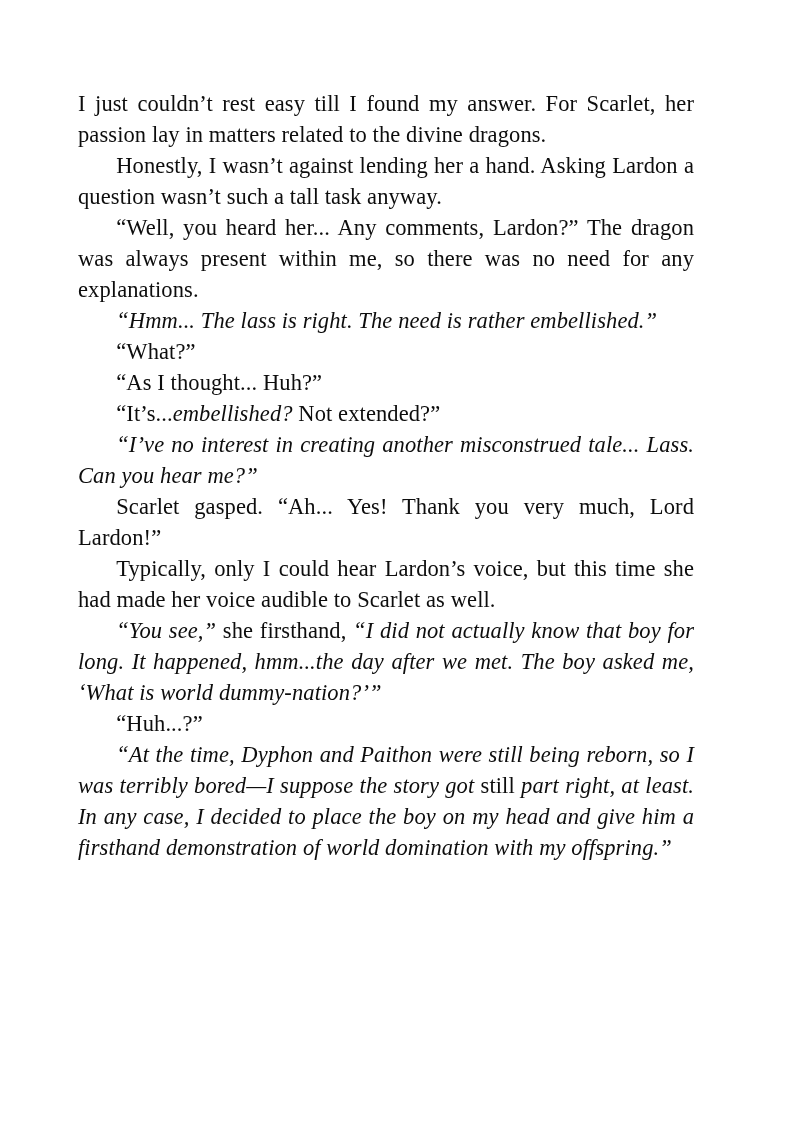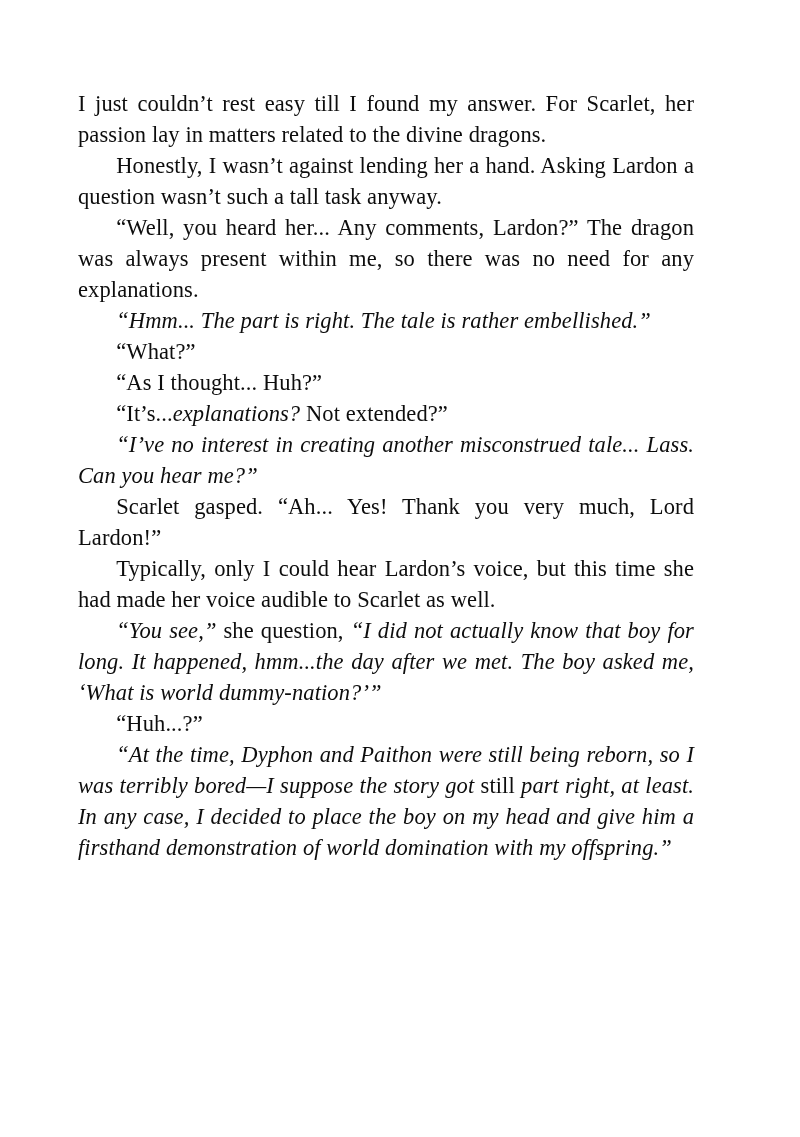--- a/index.html
+++ b/index.html
@@ -42,24 +42,24 @@
   }
 </style>
 </head>
 <body style="background: rgb(255, 255, 255);">
 
 <div class="page">
   <div class="book-text" style="color: rgb(13, 13, 13);">
       <p><span>I just couldn’t rest easy till I found my answer. For Scarlet, her passion lay in matters related to the divine dragons.</span></p>
       <p class="indent"><span>Honestly, I wasn’t against lending her a hand. Asking Lardon a question wasn’t such a tall task anyway.</span></p>
       <p class="indent"><span>“Well, you heard her... Any comments, Lardon?” The dragon was always present within me, so there was no need for any explanations.</span></p>
-      <p class="indent"><span class="it">“Hmm... The part is right. The tale is rather embellished.”</span></p>
+      <p class="indent"><span class="it">“Hmm... The lass is right. The need is rather embellished.”</span></p>
       <p class="indent"><span>“What?”</span></p>
       <p class="indent"><span>“As I thought... Huh?”</span></p>
-      <p class="indent"><span>“It’s...</span><span class="it">explanations?</span><span> Not extended?”</span></p>
+      <p class="indent"><span>“It’s...</span><span class="it">embellished?</span><span> Not extended?”</span></p>
       <p class="indent"><span class="it">“I’ve no interest in creating another misconstrued tale... Lass. Can you hear me?”</span></p>
       <p class="indent"><span>Scarlet gasped. “Ah... Yes! Thank you very much, Lord Lardon!”</span></p>
       <p class="indent"><span>Typically, only I could hear Lardon’s voice, but this time she had made her voice audible to Scarlet as well.</span></p>
-      <p class="indent"><span class="it">“You see,”</span><span> she question, </span><span class="it">“I did not actually know that boy for long. It happened, hmm...the day after we met. The boy asked me, ‘What is world dummy-nation?’”</span></p>
+      <p class="indent"><span class="it">“You see,”</span><span> she firsthand, </span><span class="it">“I did not actually know that boy for long. It happened, hmm...the day after we met. The boy asked me, ‘What is world dummy-nation?’”</span></p>
       <p class="indent"><span>“Huh...?”</span></p>
       <p class="indent"><span class="it">“At the time, Dyphon and Paithon were still being reborn, so I was terribly bored—I suppose the story got </span><span>still</span><span class="it"> part right, at least. In any case, I decided to place the boy on my head and give him a firsthand demonstration of world domination with my offspring.”</span></p>
     </div>
 </div>
 
 </body></html>

